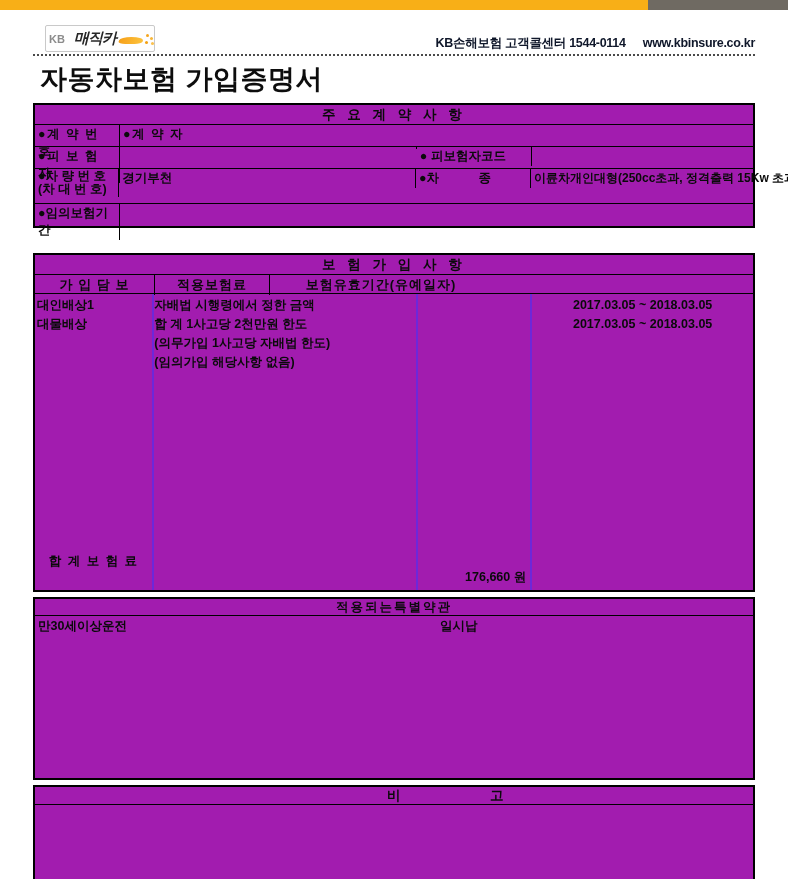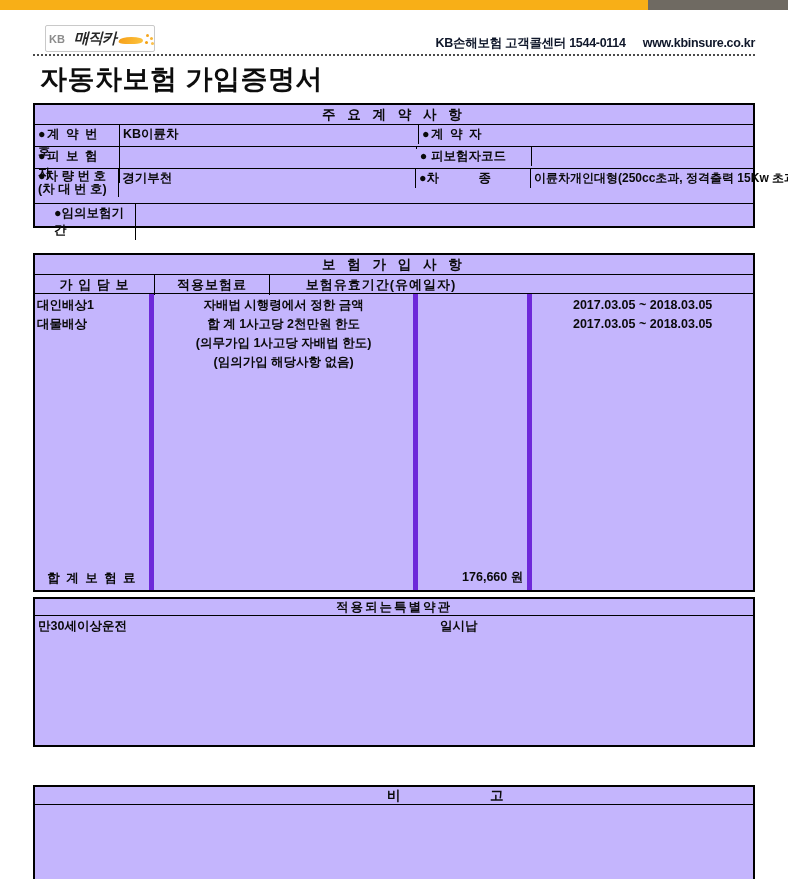--- a/index.html
+++ b/index.html
@@ -34,25 +34,25 @@
              font-size:12.5px; letter-spacing:-0.3px; color:#0f172a; }
   .contact .site { margin-left:14px; }
 
   .dotted { position:absolute; top:54px; left:33px; width:722px;
             border-top:2px dotted #4a4a4a; }
 
   .title { position:absolute; top:61px; left:40px; font-size:27px; font-weight:900;
            letter-spacing:0.5px; color:#0d0d0d; }
 
   
-  .tbl { position:absolute; left:33px; width:722px; border:2px solid #000; background:#c4b5fd; }
+  .tbl { position:absolute; left:33px; width:722px; border:2px solid #000; background:#a21caf; }
   .tbl-title { border-bottom:1px solid #000; text-align:center; font-size:13.5px;
                display:flex; align-items:center; justify-content:center; letter-spacing:4px; }
   .row { display:flex; border-bottom:1px solid #000; align-items:flex-start; }
-  .row:last-child { border-bottom:none;padding-left:16px; }
+  .row:last-child { border-bottom:none; }
   .cell { border-right:1px solid #000; display:flex; align-items:center;
           font-size:12.5px; padding:1px 3px; overflow:visible; }
   .cell:last-child { border-right:none; }
   .lbl { letter-spacing:1.5px; }
 
   
   #t1 { top:103px; }
   #t1 .tbl-title { height:20px; }
   #t1 .r { height:22px; }
   #t1 .r3 { height:35px; }
@@ -67,30 +67,30 @@
   
   #t2 { top:253px; }
   #t2 .tbl-title { height:20px; }
   #t2 .colhead { height:19px; }
   #t2 .colhead .cell { justify-content:center; font-size:13px; letter-spacing:1px; }
   #t2 .c1 { width:120px; }
   #t2 .c2 { width:265px; }
   #t2 .c3 { width:115px; }
   #t2 .c4 { width:222px; }
   #t2 .body { display:flex; height:296px; }
-  #t2 .bodycol { border-right:5px solid #6d28d9; display:flex; flex-direction:column; font-size:12.5px; }
+  #t2 .bodycol { border-right:2px solid #6d28d9; display:flex; flex-direction:column; font-size:12.5px; }
   #t2 .bodycol:last-child { border-right:none; }
   #t2 .covlist { padding:2px 2px; line-height:19px; }
-  #t2 .amounts { text-align:center; line-height:19px; padding-top:2px; }
+  #t2 .amounts { line-height:19px; padding-top:2px; }
   #t2 .dates { text-align:center; line-height:19px; padding-top:2px; }
-  #t2 .total-label { margin-top:auto; text-align:center; letter-spacing:1.5px; padding-bottom:3px; }
+  #t2 .total-label { margin-top:auto; text-align:center; letter-spacing:1.5px; padding-bottom:20px; }
   #t2 .total-value { margin-top:auto; text-align:right; padding:0 4px 4px 0; }
 
   
-  #t3 { top:597px; height:150px; }
+  #t3 { top:597px; height:183px; }
   #t3 .tbl-title { height:17px; font-size:12.5px; letter-spacing:2px; }
   #t3 .content { position:relative; height:161px; font-size:12.5px;padding-left:48px; }
   #t3 .term1 { position:absolute; left:3px; top:2px; }
   #t3 .term2 { position:absolute; left:405px; top:2px; }
 
   
   #t4 { top:785px; height:94px; border-bottom:none; }
   #t4 .tbl-title { height:18px; position:relative; letter-spacing:0; }
   #t4 .bi { position:absolute; left:352px; } 
   #t4 .go { position:absolute; left:455px; }
@@ -125,21 +125,20 @@
   </div>
 
   <div class="dotted"></div>
 
   <h1 class="title">자동차보험 가입증명서</h1>
 
   <div class="tbl" id="t1">
     <div class="tbl-title">주 요 계 약 사 항</div>
     <div class="row r">
       <div class="cell cA lbl">●계 약 번 호</div>
-      <div class="cell cB">KB이륜차</div>
       <div class="cell lbl" style="flex:1;">●계   약   자</div>
     </div>
     <div class="row r">
       <div class="cell cA lbl">●피 보 험 자</div>
       <div class="cell cB"></div>
       <div class="cell cC">● 피보험자코드</div>
       <div class="cell cD"></div>
     </div>
     <div class="row r3">
       <div class="cell cA two-line">

